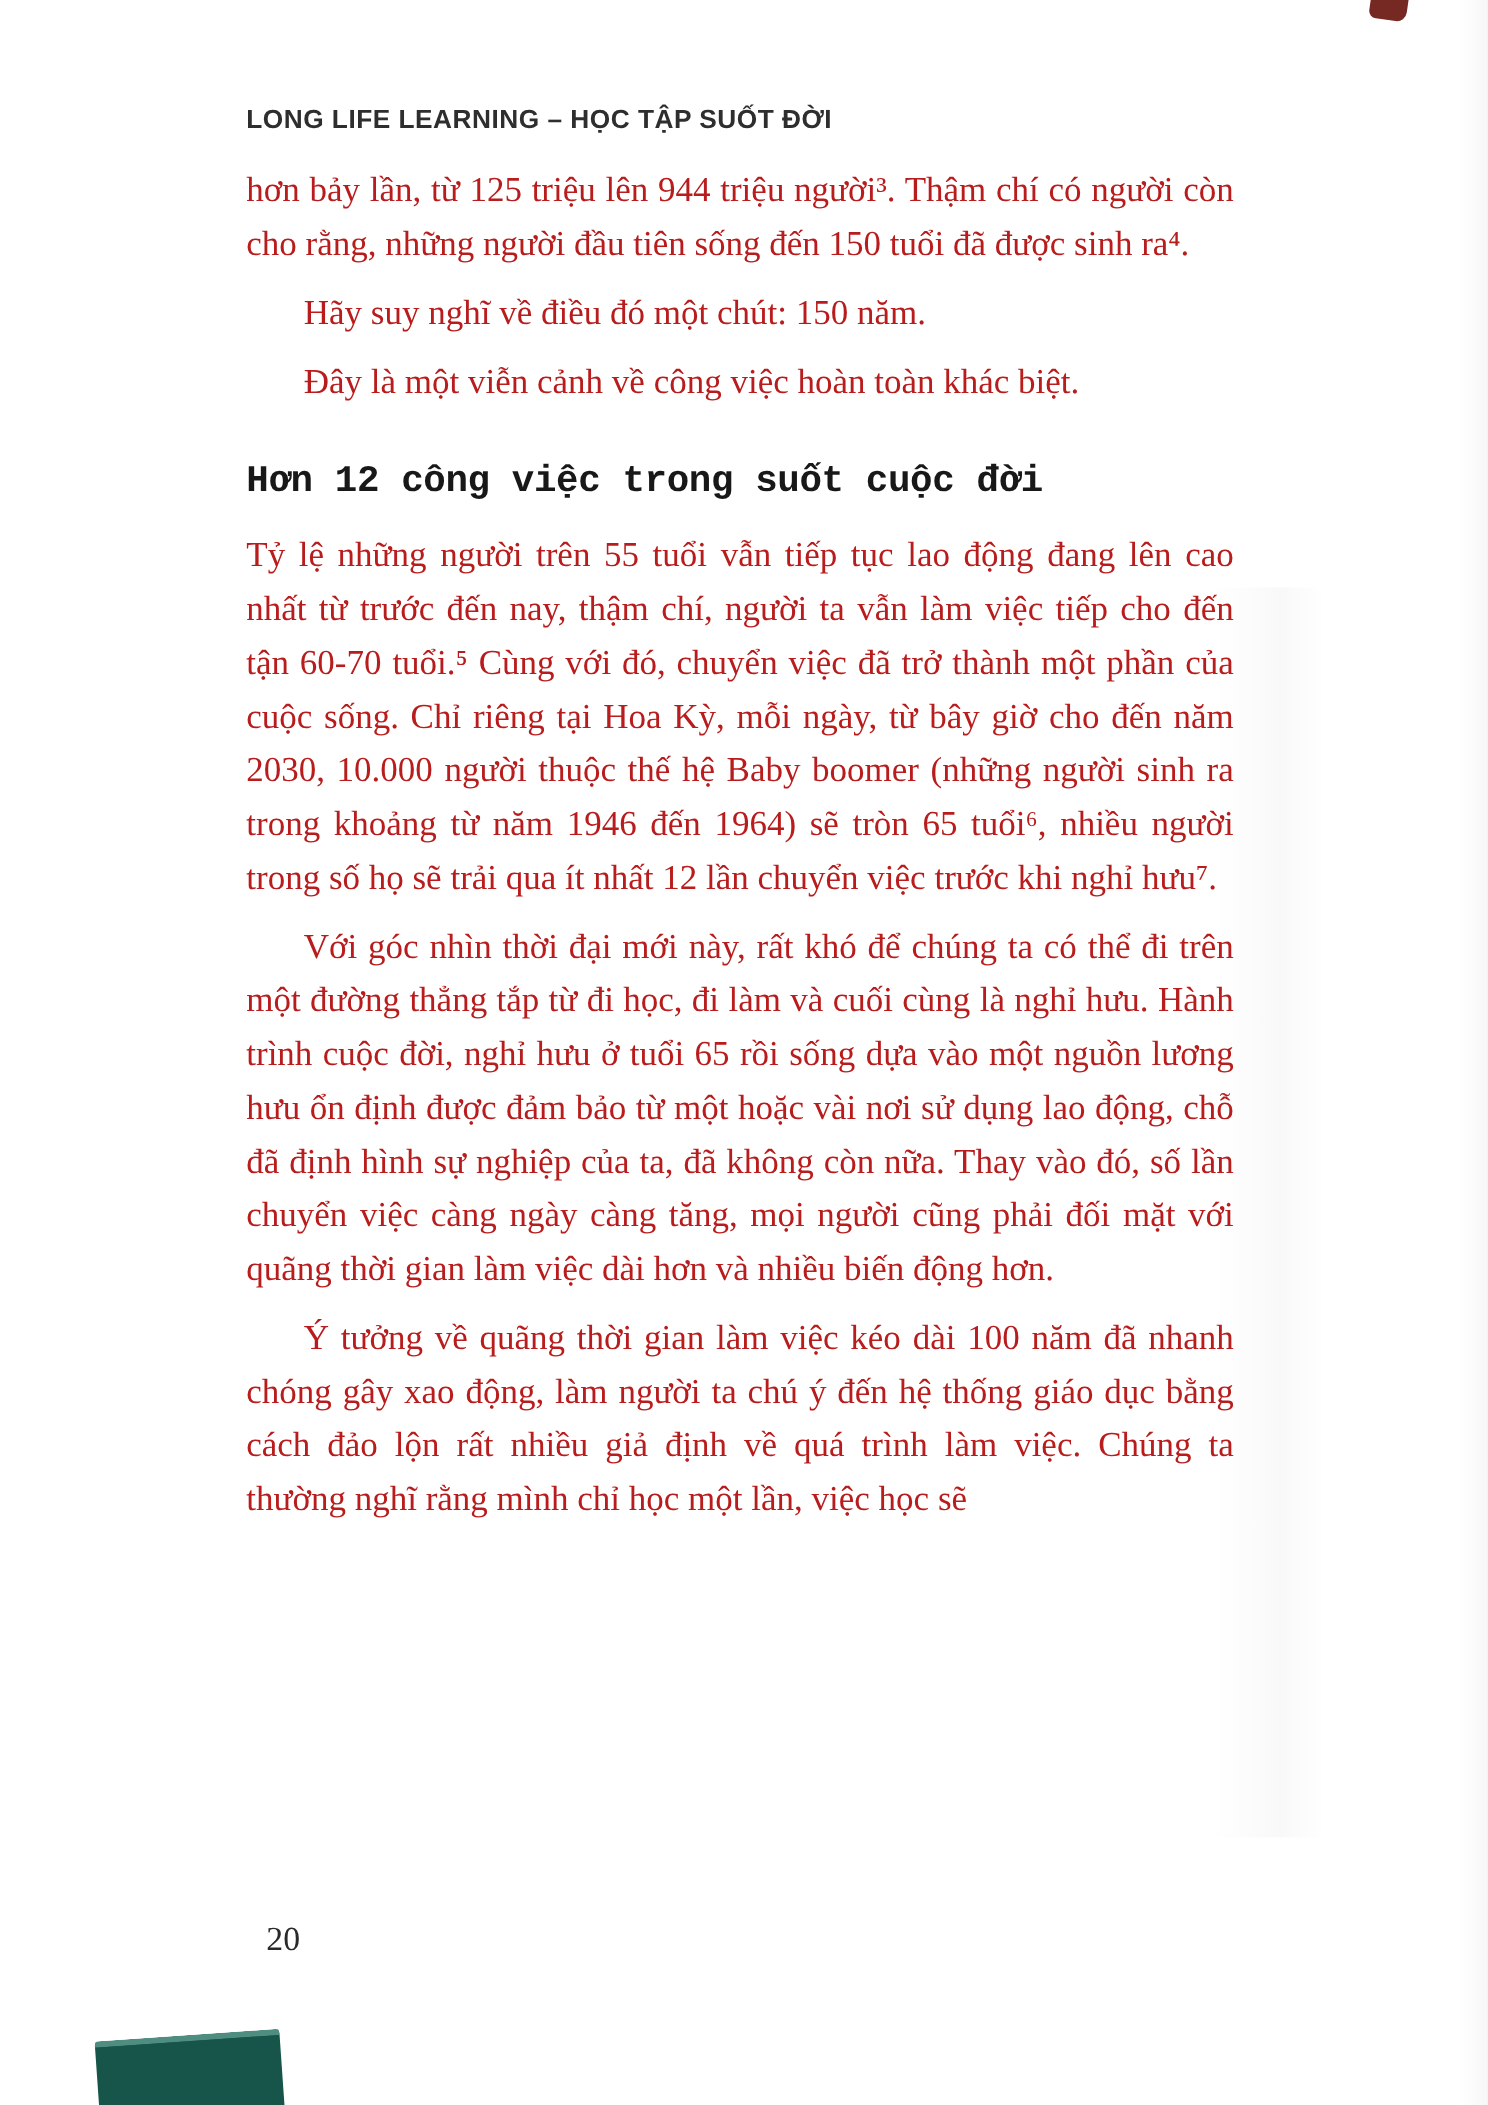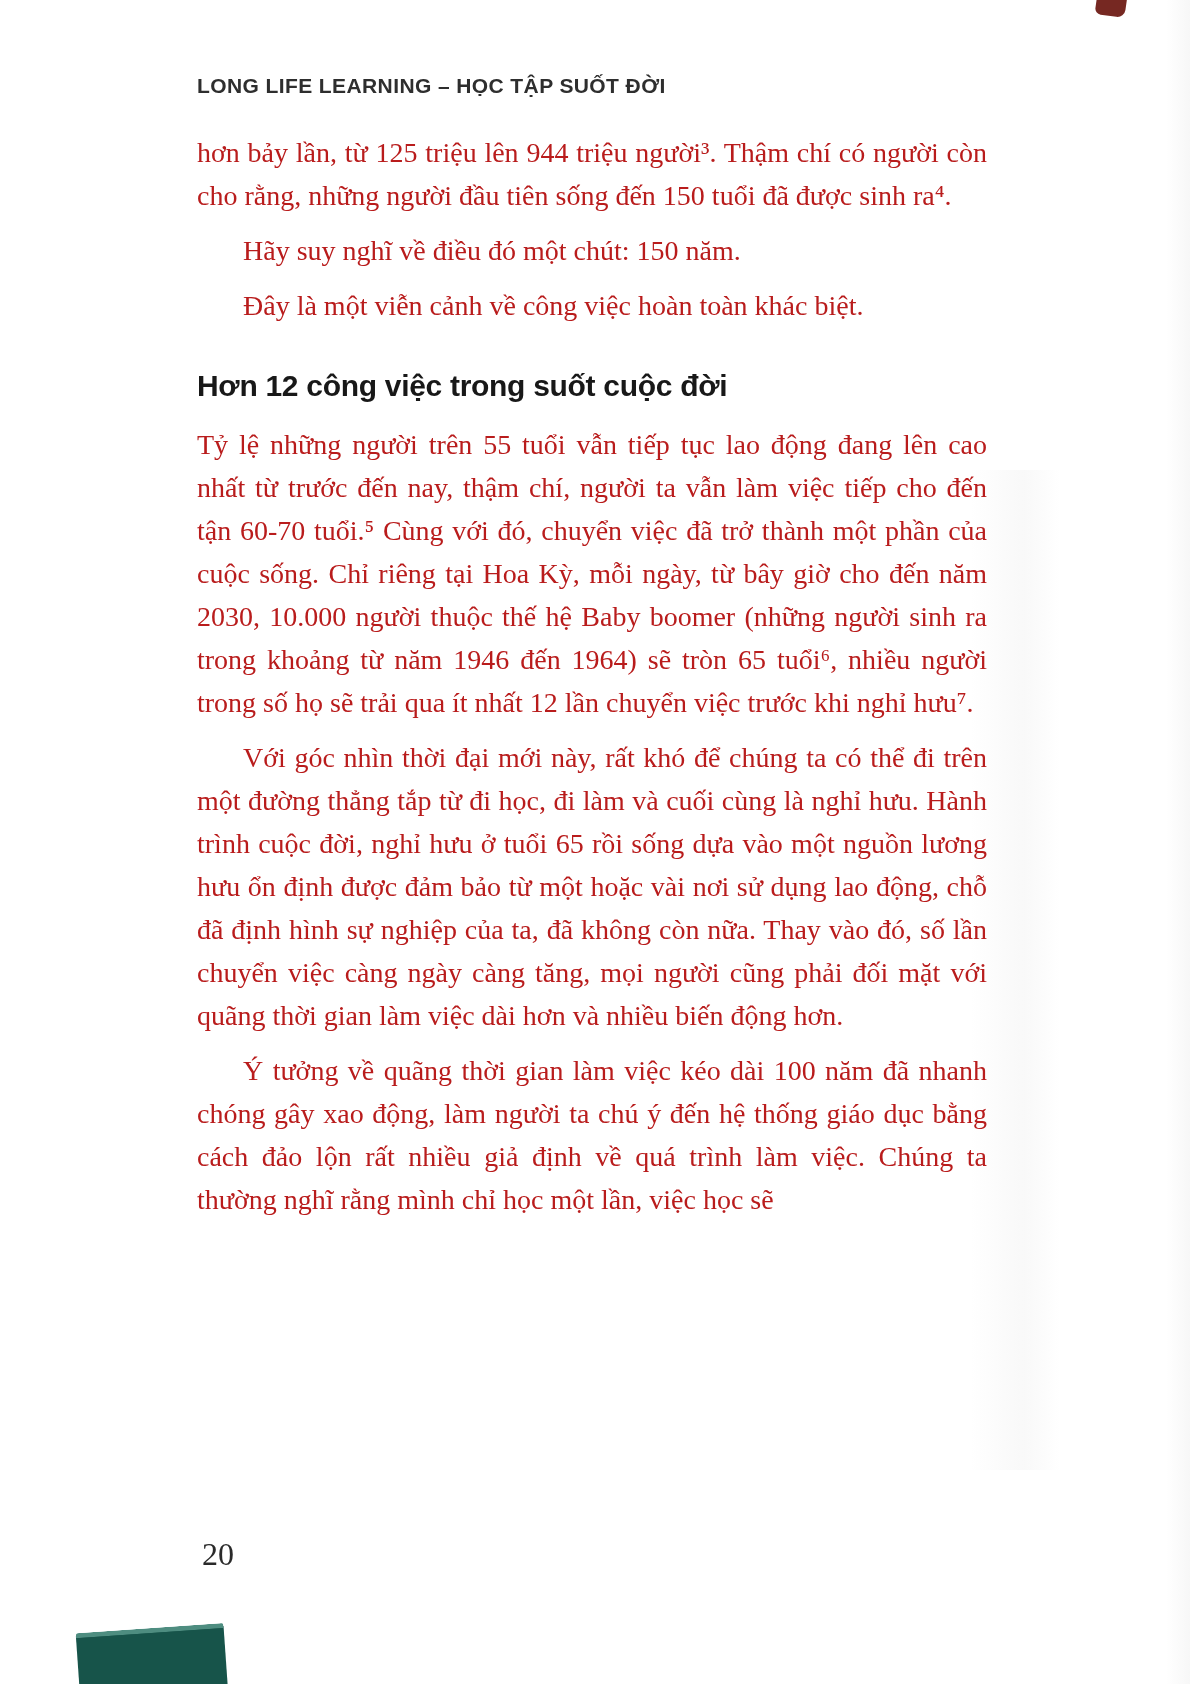--- a/index.html
+++ b/index.html
@@ -12,21 +12,21 @@
     height: 1684px;
     background: #ffffff;
     overflow: hidden;
     font-family: "Liberation Serif", "DejaVu Serif", serif;
     color: #242424;
   }
 
   .running-header {
     position: absolute;
     left: 197px;
-    top: 74px;
+    top: 84px;
     font-family: "Liberation Sans", "DejaVu Sans", sans-serif;
     font-size: 21px;
     font-weight: 700;
     letter-spacing: 0.4px;
     color: #2e2e2e;
     white-space: nowrap;
   }
 
   .content {
     position: absolute;
@@ -39,33 +39,33 @@
     font-size: 28px;
     line-height: 43px;
     text-align: justify;
     text-align-last: left;
     hyphens: none;
     color: #b91c1c;
   }
   .para.indent { text-indent: 46px; margin-top: 12px; }
 
   .section-heading {
-    font-family: Liberation Sans, sans-serif;
+    font-family: Liberation Mono, monospace;
     font-size: 30px;
     font-weight: 700;
     letter-spacing: -0.3px;
     color: #181818;
     margin: 42px 0 20px 0;
   }
 
   .page-number {
     position: absolute;
-    left: 202px;
+    left: 213px;
     top: 1536px;
-    font-size: 32px;
+    font-size: 27px;
     color: #2a2a2a;
   }
 
   
   .artifact-bottom-left {
     position: absolute;
     left: 78px;
     top: 1628px;
     width: 148px;
     height: 72px;

